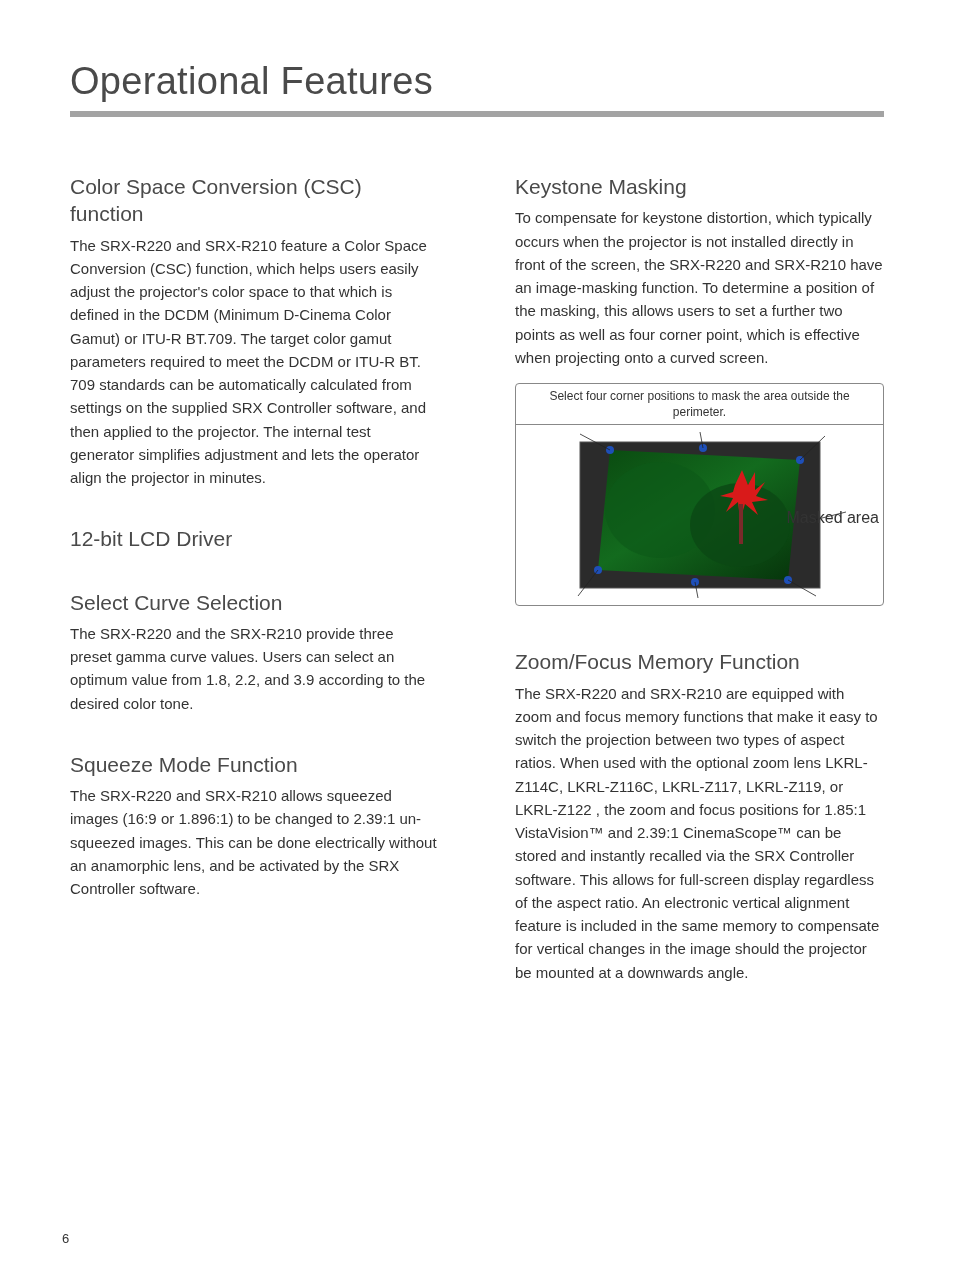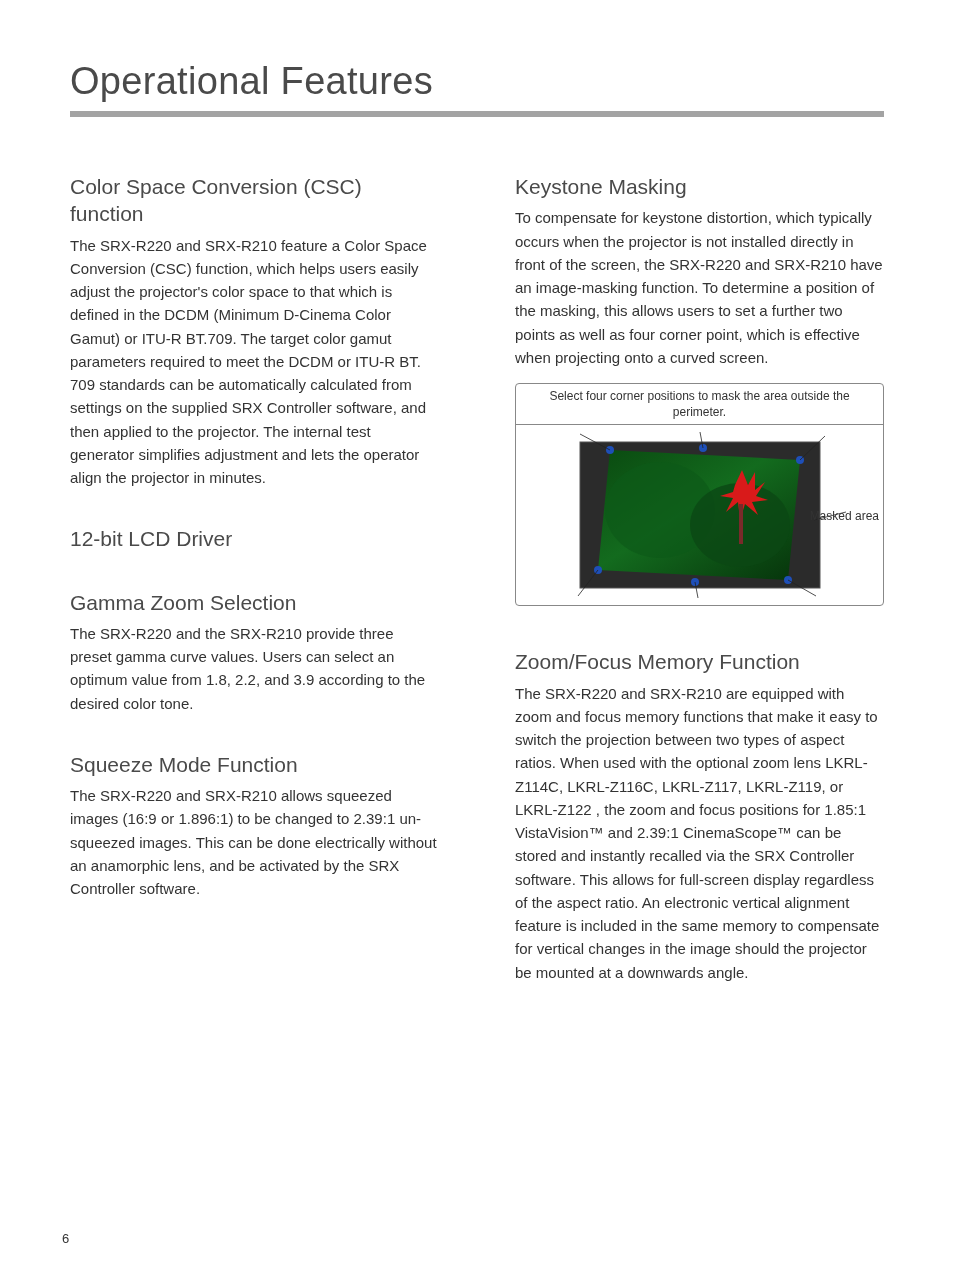--- a/index.html
+++ b/index.html
@@ -60,21 +60,21 @@
     height: 180px;
     display: flex;
     align-items: center;
     justify-content: center;
     padding: 8px 0;
   }
   .kmask-label {
     position: absolute;
     right: 4px;
     top: 84px;
-    font-size: 12px;
+    font-size: 16px;
   }
   .kmask-svg { display: block; }
   .page-number {
     position: absolute;
     bottom: 26px;
     left: 62px;
     font-size: 13px;
     color: #333;
   }
 </style>
@@ -90,21 +90,21 @@
     <div class="section">
       <h2 class="section-heading">Color Space Conversion (CSC) function</h2>
       <p class="body-text">The SRX-R220 and SRX-R210 feature a Color Space Conversion (CSC) function, which helps users easily adjust the projector's color space to that which is defined in the DCDM (Minimum D-Cinema Color Gamut) or ITU-R BT.709. The target color gamut parameters required to meet the DCDM or ITU-R BT. 709 standards can be automatically calculated from settings on the supplied SRX Controller software, and then applied to the projector.  The internal test generator simplifies adjustment and lets the operator align the projector in minutes.</p>
     </div>
 
     <div class="section">
       <h2 class="section-heading">12-bit LCD Driver</h2>
     </div>
 
     <div class="section">
-      <h2 class="section-heading">Gamma Zoom Selection</h2>
+      <h2 class="section-heading">Select Curve Selection</h2>
       <p class="body-text">The SRX-R220 and the SRX-R210 provide three preset gamma curve values.  Users can select an optimum value from 1.8, 2.2, and 3.9 according to the desired color tone.</p>
     </div>
 
     <div class="section">
       <h2 class="section-heading">Squeeze Mode Function</h2>
       <p class="body-text">The SRX-R220 and SRX-R210 allows squeezed images (16:9 or 1.896:1) to be changed to 2.39:1 un-squeezed images. This can be done electrically without an anamorphic lens, and be activated by the SRX Controller software.</p>
     </div>
 
   </div>
 

